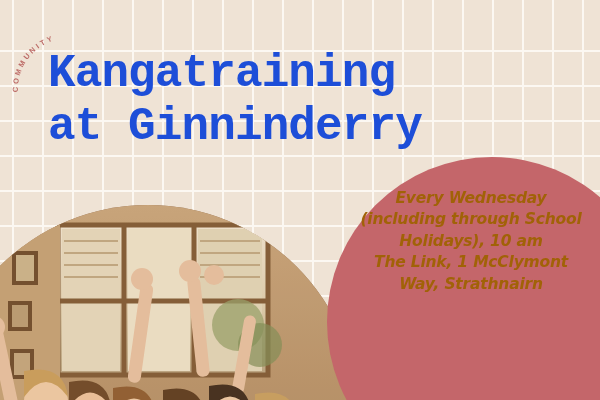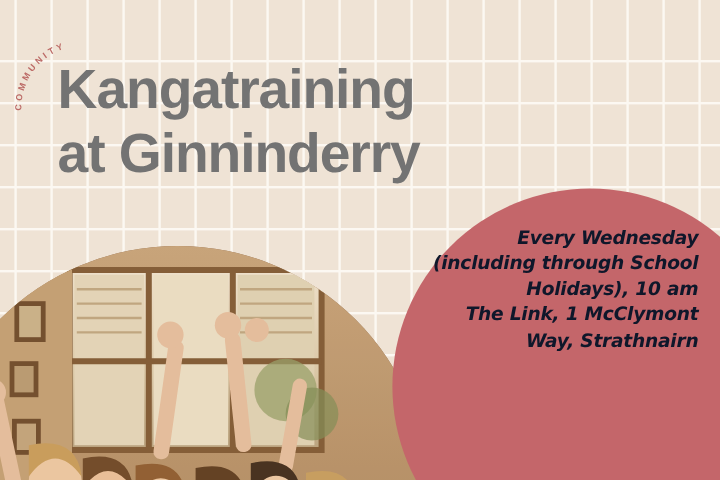--- a/index.html
+++ b/index.html
@@ -46,22 +46,22 @@
     letter-spacing: 2.6px;
     fill: #BC6A66;
   }
 
   
   .headline {
     position: absolute;
     left: 48px;
     top: 48px;
     width: 420px;
-    color: #737373;
-    font-family: Liberation Sans, sans-serif;
+    color: #1d4ed8;
+    font-family: Liberation Mono, monospace;
     font-weight: 700;
     font-size: 46px;
     line-height: 1.16;
     letter-spacing: -0.9px;
     white-space: pre-line;
   }
 
   
   .photo-circle {
     position: absolute;
@@ -83,22 +83,22 @@
     width: 330px;
     height: 330px;
     border-radius: 50%;
     background: #C4666A;
   }
   .info-text {
     position: absolute;
     left: 360px;
     top: 188px;
     width: 222px;
-    text-align: right;
-    color: #0f172a;
+    text-align: center;
+    color: #a16207;
     font-family: "DejaVu Sans", sans-serif;
     font-style: italic;
     font-weight: 700;
     font-size: 15.5px;
     line-height: 1.38;
     letter-spacing: -0.2px;
     white-space: pre-line;
   }
 </style>
 </head>

